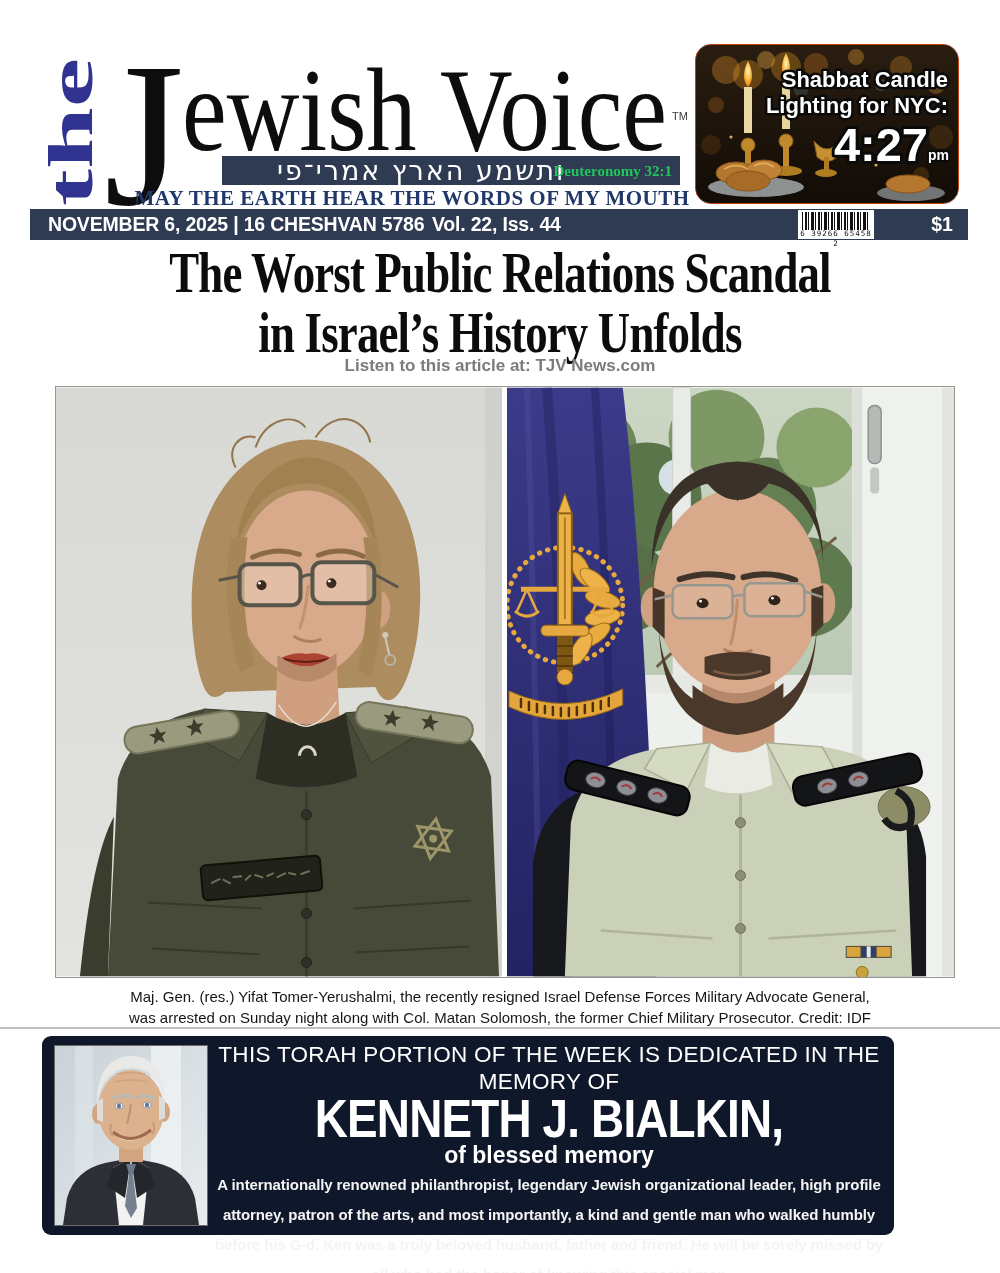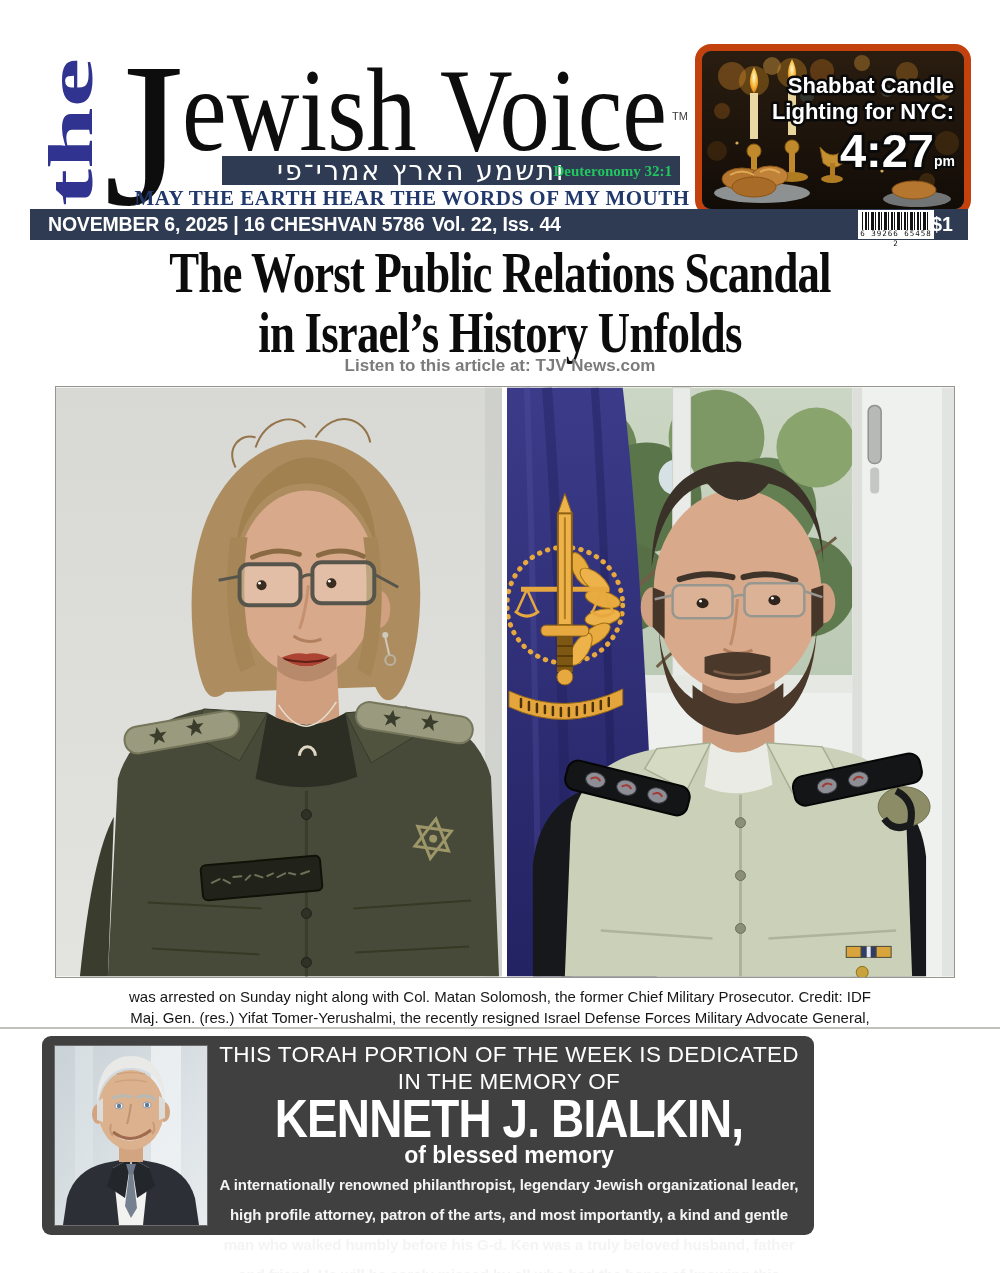--- a/index.html
+++ b/index.html
@@ -12,29 +12,29 @@
   .hebrew-bar{left:222px;top:156px;width:458px;height:29px;background:#2e3b52;}
   .hebrew-verse{position:absolute;left:55px;top:0;height:29px;line-height:29px;color:#fff;
                 font-family:"DejaVu Sans",sans-serif;font-size:27px;letter-spacing:2px;}
   .verse-ref{position:absolute;right:8px;top:0;height:29px;line-height:31px;color:#22c55e;
              font-family:"Liberation Serif",serif;font-weight:bold;font-size:15px;}
   .tagline{left:130px;top:186px;width:564px;text-align:center;color:#21386b;
            font-family:"Liberation Serif",serif;font-weight:bold;font-size:21px;letter-spacing:.5px;}
 
   
   .shabbat{left:695px;top:44px;width:262px;height:158px;border-radius:16px;overflow:hidden;
-           border:7px solid #c2410c;background:#0369a1;}
+           border:1px solid #c2410c;background:#0369a1;}
 
   
   .issue-bar{left:30px;top:209px;width:938px;height:31px;background:#2e3b52;color:#fff;}
   .issue-bar span{position:absolute;top:0;height:31px;line-height:31px;font-weight:bold;
                   font-size:19.5px;letter-spacing:-.2px;white-space:nowrap;}
   .ib-date{left:18px;} .ib-vol{left:402px;} .ib-site{left:570px;}
   .ib-price{left:890px;width:44px;text-align:center;font-size:20px;}
-  .barcode{position:absolute;left:828px;top:1px;width:76px;height:29px;background:#fff;}
+  .barcode{position:absolute;left:768px;top:1px;width:76px;height:29px;background:#fff;}
   .barcode .bars{position:absolute;left:4px;right:4px;top:2px;height:18px;
       background:repeating-linear-gradient(90deg,#111 0 1px,#fff 1px 3px,#111 3px 5px,#fff 5px 6px,#111 6px 7px,#fff 7px 9px,#111 9px 12px,#fff 12px 13px);}
   .barcode .digits{position:absolute;left:0;right:0;bottom:0;height:10px;line-height:10px;
       text-align:center;font-size:7.5px;color:#111;letter-spacing:1px;font-family:"DejaVu Sans Mono",monospace;}
 
   
   .headline{left:0;top:244px;width:1000px;text-align:center;color:#0c0c0c;
             font-family:"Liberation Serif",serif;font-weight:bold;font-size:56px;line-height:1.07;
             letter-spacing:-1px;transform:scaleX(.8);transform-origin:50% 50%;}
   .listen{left:0;top:356px;width:1000px;text-align:center;color:#7b7b7b;font-weight:bold;font-size:17px;}
@@ -42,21 +42,21 @@
   
   .photo-wrap{left:55px;top:386px;width:900px;height:592px;border:1px solid #96968f;background:#fff;
               display:flex;gap:5px;box-sizing:border-box;}
   .photo-wrap svg{display:block;height:590px;}
 
   
   .caption{left:0;top:986px;width:1000px;text-align:center;color:#161616;font-size:15px;line-height:1.42;}
   .divider{left:0;top:1027px;width:1000px;height:2px;background:#c0c0bd;}
 
   
-  .memorial{left:42px;top:1036px;width:772px;height:199px;background:#404040;border-radius:9px;}
+  .memorial{left:42px;top:1036px;width:852px;height:199px;background:#0f172a;border-radius:9px;}
   .mem-photo{position:absolute;left:13px;top:10px;width:152px;height:179px;outline:1px solid #6b6b6b;
              background:#dfe5e8;}
   .mem-text{position:absolute;left:172px;right:10px;top:5px;text-align:center;color:#fff;}
   .mem-kicker{font-size:22.5px;letter-spacing:.3px;line-height:27px;}
   .mem-name{font-weight:bold;font-size:54px;line-height:47px;letter-spacing:-1px;
             transform:scaleX(.85);transform-origin:50% 50%;}
   .mem-sub{font-weight:bold;font-size:23px;line-height:27px;text-align:center;}
   .mem-body{font-weight:bold;font-size:15px;line-height:30px;color:#f4f4f4;margin-top:1px;
             letter-spacing:-.1px;}
 </style>
@@ -364,22 +364,22 @@
           <rect x="15" width="15" height="11" fill="#2e3e68" stroke="#4a4a3a"></rect>
           <rect x="20.5" width="4" height="11" fill="#e8e8e8"></rect>
           <rect x="30" width="15" height="11" fill="#d9a43c" stroke="#4a4a3a"></rect>
         </g>
         <circle cx="356" cy="586" r="6" fill="#c7a23d" stroke="#8e6f1d"></circle>
       </g>
     </svg>
   </div>
 
   <div class="abs caption">
+    <div>Maj. Gen. (res.) Yifat Tomer-Yerushalmi, the recently resigned Israel Defense Forces Military Advocate General,</div>
     <div>was arrested on Sunday night along with Col. Matan Solomosh, the former Chief Military Prosecutor. Credit: IDF</div>
-    <div>Maj. Gen. (res.) Yifat Tomer-Yerushalmi, the recently resigned Israel Defense Forces Military Advocate General,</div>
   </div>
   <div class="abs divider"></div>
 
   <div class="abs memorial">
     <svg class="mem-photo" width="152" height="179" viewBox="0 0 152 179">
       <defs>
         <linearGradient id="memBg" x1="0" y1="0" x2="1" y2="1">
           <stop offset="0" stop-color="#c9d2d7"></stop>
             <stop offset="1" stop-color="#e8ecef"></stop>
         </linearGradient>

